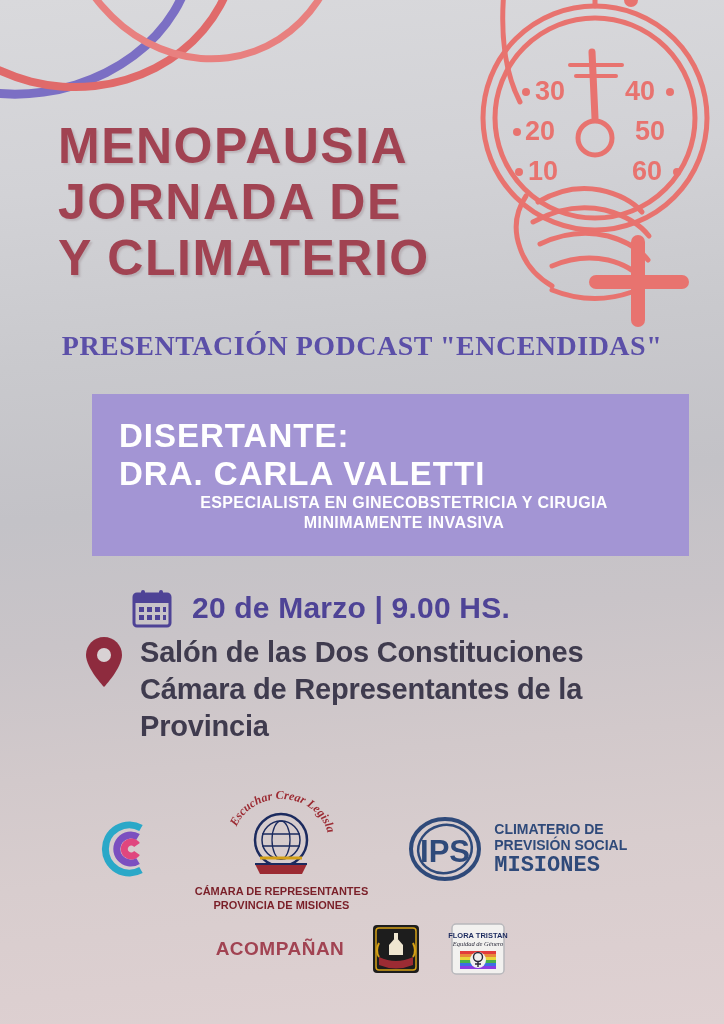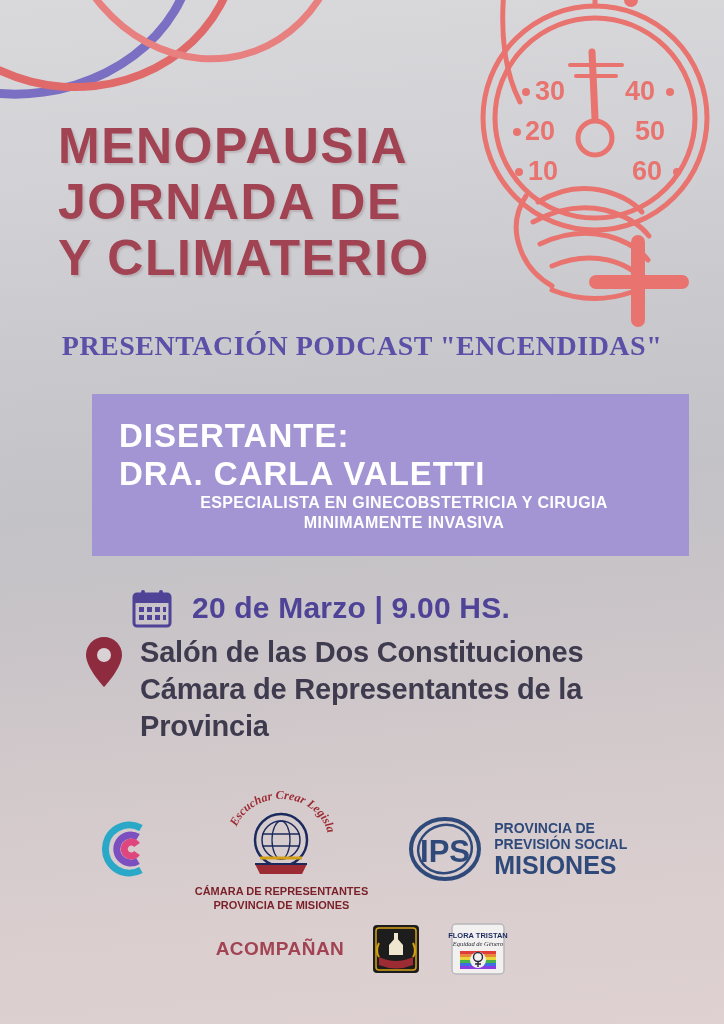--- a/index.html
+++ b/index.html
@@ -178,23 +178,24 @@
     letter-spacing: 0.2px;
   }
   .ips-text-small {
     color: #2f4a7a;
     font-size: 14px;
     font-weight: bold;
     line-height: 1.15;
   }
   .ips-text-big {
     color: #2f4a7a;
-    font-size: 25px;
+    font-size: 22px;
     font-weight: bold;
     line-height: 1.05;
+    font-family: Liberation Mono, monospace;
   }
   .camara-caption {
     text-align: center;
     color: #7a1f28;
     font-size: 11px;
     font-weight: bold;
     line-height: 1.3;
     margin-top: 2px;
   }
 
@@ -350,21 +351,21 @@
       </div>
     </div>
 
     <div class="logo">
       <svg width="78" height="70" viewBox="0 0 78 70">
         <ellipse cx="39" cy="35" rx="34" ry="30" fill="none" stroke="#2f4a7a" stroke-width="4"></ellipse>
         <ellipse cx="39" cy="35" rx="27" ry="24" fill="none" stroke="#2f4a7a" stroke-width="2.5" transform="rotate(-14 39 35)"></ellipse>
         <text x="39" y="48" text-anchor="middle" font-family="'Liberation Sans', sans-serif" font-size="31" font-weight="bold" fill="#2f4a7a">IPS</text>
       </svg>
       <div>
-        <div class="ips-text-small">PROVINCIA DE</div>
+        <div class="ips-text-small">CLIMATERIO DE</div>
         <div class="ips-text-small">PREVISIÓN SOCIAL</div>
         <div class="ips-text-big">MISIONES</div>
       </div>
     </div>
 
   </div>
 
   <div class="sponsors">
     <div class="acompanan">ACOMPAÑAN</div>
 

